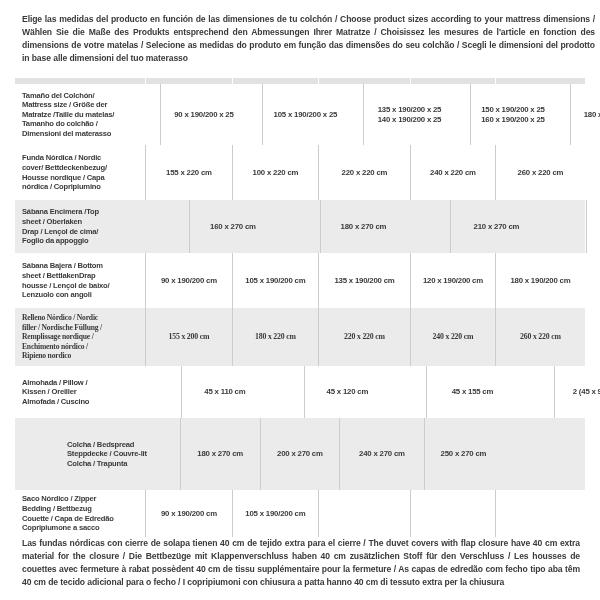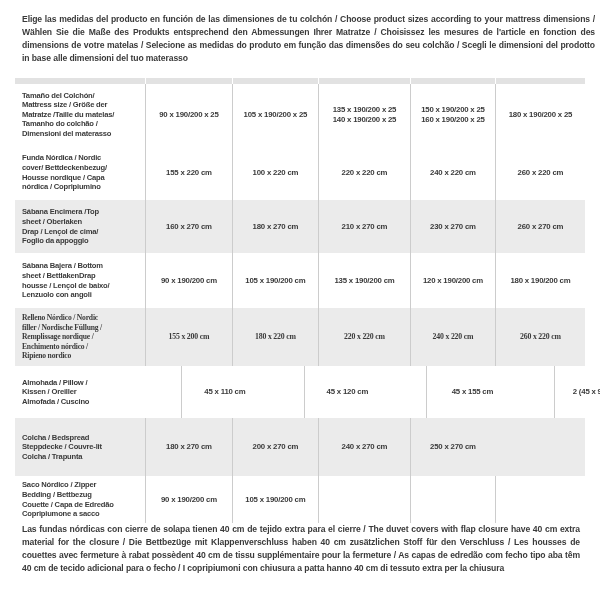--- a/index.html
+++ b/index.html
@@ -49,27 +49,27 @@
   }
   .trow > div + div { border-left: 1px solid #cccccc; }
   .trow > div.rlabel {
     justify-content: flex-start;
     text-align: left;
     padding-left: 7px;
     padding-right: 5px;
     font-size: 7.6px;
   }
   .stripe { background: #ebebeb; }
-  .h1 { height: 61px; }
+  .h1 { height: 61px; gap: 15px; }
   .h2 { height: 55px; }
-  .h3 { height: 53px; }
+  .h3 { height: 53px; gap: 44px; }
   .h4 { height: 55px; }
   .h5 { height: 58px; font-family: Liberation Serif, serif; }
   .h6 { height: 52px; gap: 36px; }
-  .h7 { height: 58px; }
+  .h7 { height: 72px; padding-left: 45px; }
   .h8 { height: 47px; }
   .footnote {
     padding: 0 20px 0 22px;
     font-size: 8.6px;
     font-weight: bold;
     line-height: 13px;
     text-align: justify;
     letter-spacing: -0.1px;
   }
 </style>

